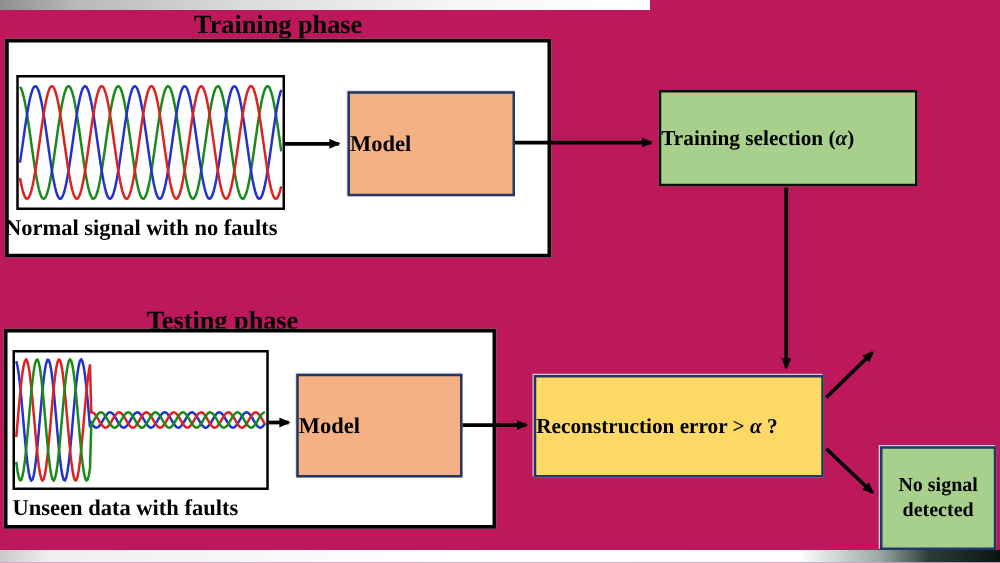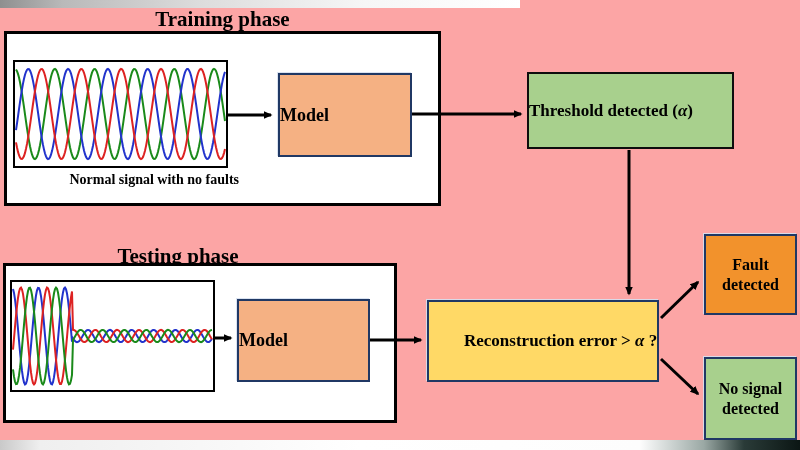--- a/index.html
+++ b/index.html
@@ -1,17 +1,17 @@
 <!DOCTYPE html>
 <html><head>
 <meta charset="utf-8">
 <style>
   html,body{margin:0;padding:0;background:#fff;}
   .stage{
-    position:relative;width:800px;height:450px;background:#fca5a5;
+    position:relative;width:800px;height:450px;background:#be185d;
     font-family:"Liberation Serif","DejaVu Serif",serif;
     overflow:hidden;
   }
   .strip-top{
     position:absolute;left:0;top:0;width:520px;height:8px;
     background:linear-gradient(to right,#8f8f8f 0%,#b9b9b9 12%,#dcdcdc 38%,#f6f6f6 70%,#ffffff 100%);
   }
   .strip-bottom{
     position:absolute;left:0;top:440px;width:800px;height:10px;
     background:linear-gradient(to right,#c9c9c9 0%,#efefef 5%,#ffffff 45%,#fdfdfd 80%,#9aa8a4 88%,#2a3b38 93%,#0b1614 100%);
@@ -20,21 +20,21 @@
     position:absolute;font-weight:700;font-size:21px;color:#000;text-align:center;
   }
   .outer-box{
     position:absolute;border:3px solid #000;background:#fff;box-sizing:border-box;
   }
   .plot-box{
     position:absolute;border:2px solid #000;background:#fff;box-sizing:border-box;
   }
   .plot-box svg{display:block;width:100%;height:100%;}
   .caption{
-    position:absolute;font-weight:700;font-size:14px;color:#000;text-align:right;
+    position:absolute;font-weight:700;font-size:18px;color:#000;text-align:left;
   }
   .node{
     position:absolute;display:flex;align-items:center;justify-content:flex-start;
     box-sizing:border-box;font-weight:700;color:#000;text-align:center;
   }
   .node.navy{border:2.5px solid #203864;box-shadow:-1px -1px 0 0 rgba(214,224,240,.9);}
   .node.black{border:2.5px solid #0d0d0d;}
   .model{font-size:18px;}
   .threshold,.decision{font-size:17px;white-space:nowrap;}
   .outcome{font-size:16px;line-height:1.25;padding:0 4px;}
@@ -59,46 +59,44 @@
         <path d="M1.0,80.4L2.0,85.5L3.0,89.9L4.0,93.2L5.0,95.6L6.0,96.9L7.0,97.0L8.0,96.0L9.0,94.0L10.0,90.9L11.0,86.8L12.0,81.9L13.0,76.2L14.0,69.9L15.0,63.2L16.0,56.2L17.0,49.1L18.0,42.0L19.0,35.3L20.0,28.9L21.0,23.1L22.0,18.0L23.0,13.8L24.0,10.5L25.0,8.2L26.0,7.1L27.0,7.0L28.0,8.1L29.0,10.3L30.0,13.5L31.0,17.6L32.0,22.6L33.0,28.4L34.0,34.7L35.0,41.5L36.0,48.5L37.0,55.6L38.0,62.6L39.0,69.4L40.0,75.7L41.0,81.4L42.0,86.4L43.0,90.6L44.0,93.8L45.0,95.9L46.0,97.0L47.0,96.9L48.0,95.7L49.0,93.5L50.0,90.2L51.0,85.9L52.0,80.8L53.0,75.0L54.0,68.7L55.0,61.9L56.0,54.8L57.0,47.7L58.0,40.7L59.0,34.0L60.0,27.7L61.0,22.1L62.0,17.1L63.0,13.1L64.0,10.0L65.0,7.9L66.0,7.0L67.0,7.2L68.0,8.4L69.0,10.8L70.0,14.2L71.0,18.5L72.0,23.7L73.0,29.5L74.0,36.0L75.0,42.8L76.0,49.8L77.0,56.9L78.0,63.9L79.0,70.6L80.0,76.8L81.0,82.4L82.0,87.3L83.0,91.3L84.0,94.2L85.0,96.2L86.0,97.0L87.0,96.8L88.0,95.4L89.0,92.9L90.0,89.4L91.0,85.0L92.0,79.8L93.0,73.9L94.0,67.4L95.0,60.6L96.0,53.5L97.0,46.4L98.0,39.4L99.0,32.8L100.0,26.6L101.0,21.1L102.0,16.3L103.0,12.4L104.0,9.5L105.0,7.7L106.0,6.9L107.0,7.3L108.0,8.8L109.0,11.4L110.0,14.9L111.0,19.4L112.0,24.7L113.0,30.7L114.0,37.2L115.0,44.1L116.0,51.2L117.0,58.3L118.0,65.2L119.0,71.8L120.0,77.9L121.0,83.4L122.0,88.1L123.0,91.9L124.0,94.7L125.0,96.4L126.0,97.1L127.0,96.6L128.0,95.0L129.0,92.3L130.0,88.7L131.0,84.1L132.0,78.7L133.0,72.7L134.0,66.1L135.0,59.2L136.0,52.2L137.0,45.1L138.0,38.2L139.0,31.6L140.0,25.5L141.0,20.1L142.0,15.5L143.0,11.8L144.0,9.1L145.0,7.5L146.0,6.9L147.0,7.5L148.0,9.2L149.0,12.0L150.0,15.7L151.0,20.4L152.0,25.8L153.0,31.9L154.0,38.5L155.0,45.4L156.0,52.5L157.0,59.6L158.0,66.5L159.0,73.0L160.0,79.0L161.0,84.4L162.0,88.9L163.0,92.5L164.0,95.1L165.0,96.6L166.0,97.1L167.0,96.4L168.0,94.6L169.0,91.7L170.0,87.9L171.0,83.1L172.0,77.6L173.0,71.5L174.0,64.9L175.0,57.9L176.0,50.8L177.0,43.7L178.0,36.9L179.0,30.4L180.0,24.4L181.0,19.2L182.0,14.7L183.0,11.2L184.0,8.7L185.0,7.3L186.0,6.9L187.0,7.7L188.0,9.6L189.0,12.6L190.0,16.5L191.0,21.3L192.0,26.9L193.0,33.1L194.0,39.8L195.0,46.8L196.0,53.9L197.0,60.9L198.0,67.7L199.0,74.2L200.0,80.1L201.0,85.3L202.0,89.6L203.0,93.1L204.0,95.5L205.0,96.8L206.0,97.0L207.0,96.1L208.0,94.1L209.0,91.1L210.0,87.1" fill="none" stroke="#dd2222" stroke-width="2"></path>
       </svg>
   </div>
   <div class="caption" style="left:4px;top:172px;width:235px;">Normal signal with no faults</div>
 
   <div class="node navy model" style="left: 278px; top: 73px; width: 134px; height: 84px; background-color: rgb(245, 177, 131);">
     <span>Model</span>
   </div>
 
   <div class="node black threshold" style="left: 527px; top: 72px; width: 207px; height: 77px; background-color: rgb(168, 208, 141);">
-    <span><span>Threshold detected (</span><span class="alpha">α</span><span>)</span></span>
+    <span><span>Training selection (</span><span class="alpha">α</span><span>)</span></span>
   </div>
 
   <div class="phase-title" style="left:3px;top:244px;width:350px;">Testing phase</div>
 
   <div class="outer-box" style="left:3px;top:263px;width:394px;height:160px;"></div>
 
   <div class="plot-box" style="left:10px;top:280px;width:205px;height:112px;">
     <svg id="wave-testing" preserveAspectRatio="none" viewBox="0 0 201 108">
         <path d="M1.0,6.9L2.0,10.9L3.0,17.3L4.0,25.8L5.0,35.9L6.0,47.0L7.0,58.5L8.0,69.7L9.0,80.0L10.0,88.9L11.0,95.8L12.0,100.4L13.0,102.4L14.0,101.6L15.0,98.2L16.0,92.3L17.0,84.2L18.0,74.5L19.0,63.6L20.0,52.1L21.0,40.8L22.0,30.2L23.0,20.9L24.0,13.5L25.0,8.4L26.0,5.8L27.0,6.0L28.0,8.8L29.0,14.2L30.0,21.8L31.0,31.2L32.0,41.9L33.0,53.3L34.0,64.7L35.0,75.6L36.0,85.2L37.0,93.0L38.0,98.7L39.0,101.8L40.0,102.3L41.0,100.1L42.0,95.2L43.0,88.1L44.0,79.0L45.0,68.5L46.0,57.3L47.0,45.8L48.0,34.8L49.0,24.9L50.0,16.6L51.0,10.4L52.0,6.6L53.0,5.6L54.0,7.2L55.0,11.5L56.0,18.1L57.0,26.8L58.0,37.0L59.0,48.2L60.0,59.7L61.0,56.3L62.0,57.8L63.0,59.0L64.0,59.8L65.0,60.1L66.0,59.9L67.0,59.2L68.0,58.1L69.0,56.7L70.0,55.0L71.0,53.2L72.0,51.6L73.0,50.1L74.0,48.9L75.0,48.1L76.0,47.9L77.0,48.1L78.0,48.8L79.0,50.0L80.0,51.5L81.0,53.1L82.0,54.9L83.0,56.6L84.0,58.0L85.0,59.2L86.0,59.9L87.0,60.1L88.0,59.8L89.0,59.1L90.0,57.9L91.0,56.4L92.0,54.7L93.0,53.0L94.0,51.3L95.0,49.9L96.0,48.8L97.0,48.1L98.0,47.9L99.0,48.2L100.0,49.0L101.0,50.2L102.0,51.7L103.0,53.4L104.0,55.2L105.0,56.8L106.0,58.2L107.0,59.3L108.0,60.0L109.0,60.1L110.0,59.8L111.0,58.9L112.0,57.7L113.0,56.2L114.0,54.5L115.0,52.7L116.0,51.1L117.0,49.7L118.0,48.6L119.0,48.0L120.0,47.9L121.0,48.3L122.0,49.1L123.0,50.4L124.0,51.9L125.0,53.7L126.0,55.4L127.0,57.0L128.0,58.4L129.0,59.4L130.0,60.0L131.0,60.1L132.0,59.7L133.0,58.8L134.0,57.5L135.0,55.9L136.0,54.2L137.0,52.5L138.0,50.8L139.0,49.5L140.0,48.5L141.0,48.0L142.0,47.9L143.0,48.4L144.0,49.3L145.0,50.6L146.0,52.2L147.0,53.9L148.0,55.7L149.0,57.3L150.0,58.6L151.0,59.6L152.0,60.1L153.0,60.1L154.0,59.6L155.0,58.6L156.0,57.3L157.0,55.7L158.0,53.9L159.0,52.2L160.0,50.6L161.0,49.3L162.0,48.4L163.0,47.9L164.0,48.0L165.0,48.5L166.0,49.5L167.0,50.8L168.0,52.5L169.0,54.2L170.0,55.9L171.0,57.5L172.0,58.8L173.0,59.7L174.0,60.1L175.0,60.0L176.0,59.4L177.0,58.4L178.0,57.0L179.0,55.4L180.0,53.7L181.0,51.9L182.0,50.4L183.0,49.1L184.0,48.3L185.0,47.9L186.0,48.0L187.0,48.6L188.0,49.7L189.0,51.1L190.0,52.7L191.0,54.5L192.0,56.2L193.0,57.7L194.0,58.9L195.0,59.8L196.0,60.1L197.0,60.0L198.0,59.3L199.0,58.2L200.0,56.8" fill="none" stroke="#2233cc" stroke-width="2"></path>
         <path d="M1.0,67.7L2.0,56.3L3.0,44.9L4.0,33.9L5.0,24.1L6.0,16.0L7.0,10.0L8.0,6.5L9.0,5.6L10.0,7.5L11.0,11.9L12.0,18.8L13.0,27.6L14.0,37.9L15.0,49.1L16.0,60.6L17.0,71.7L18.0,81.8L19.0,90.4L20.0,96.9L21.0,101.0L22.0,102.4L23.0,101.2L24.0,97.3L25.0,91.0L26.0,82.5L27.0,72.5L28.0,61.5L29.0,50.0L30.0,38.7L31.0,28.3L32.0,19.4L33.0,12.4L34.0,7.7L35.0,5.6L36.0,6.3L37.0,9.6L38.0,15.4L39.0,23.4L40.0,33.1L41.0,44.0L42.0,55.4L43.0,66.8L44.0,77.4L45.0,86.8L46.0,94.2L47.0,99.5L48.0,102.1L49.0,102.1L50.0,99.4L51.0,94.1L52.0,86.5L53.0,77.2L54.0,66.5L55.0,55.1L56.0,43.7L57.0,32.9L58.0,23.2L59.0,15.3L60.0,9.5L61.0,47.9L62.0,48.0L63.0,48.5L64.0,49.4L65.0,50.8L66.0,52.4L67.0,54.1L68.0,55.9L69.0,57.4L70.0,58.7L71.0,59.6L72.0,60.1L73.0,60.0L74.0,59.5L75.0,58.5L76.0,57.1L77.0,55.5L78.0,53.7L79.0,52.0L80.0,50.5L81.0,49.2L82.0,48.3L83.0,47.9L84.0,48.0L85.0,48.6L86.0,49.6L87.0,51.0L88.0,52.6L89.0,54.4L90.0,56.1L91.0,57.7L92.0,58.9L93.0,59.7L94.0,60.1L95.0,60.0L96.0,59.4L97.0,58.3L98.0,56.9L99.0,55.2L100.0,53.5L101.0,51.8L102.0,50.2L103.0,49.0L104.0,48.2L105.0,47.9L106.0,48.1L107.0,48.7L108.0,49.8L109.0,51.2L110.0,52.9L111.0,54.7L112.0,56.4L113.0,57.9L114.0,59.1L115.0,59.8L116.0,60.1L117.0,59.9L118.0,59.2L119.0,58.1L120.0,56.6L121.0,55.0L122.0,53.2L123.0,51.5L124.0,50.0L125.0,48.9L126.0,48.1L127.0,47.9L128.0,48.1L129.0,48.9L130.0,50.0L131.0,51.5L132.0,53.2L133.0,54.9L134.0,56.6L135.0,58.1L136.0,59.2L137.0,59.9L138.0,60.1L139.0,59.8L140.0,59.1L141.0,57.9L142.0,56.4L143.0,54.7L144.0,52.9L145.0,51.3L146.0,49.8L147.0,48.7L148.0,48.1L149.0,47.9L150.0,48.2L151.0,49.0L152.0,50.2L153.0,51.7L154.0,53.4L155.0,55.2L156.0,56.8L157.0,58.3L158.0,59.3L159.0,60.0L160.0,60.1L161.0,59.7L162.0,58.9L163.0,57.7L164.0,56.1L165.0,54.4L166.0,52.7L167.0,51.0L168.0,49.6L169.0,48.6L170.0,48.0L171.0,47.9L172.0,48.3L173.0,49.2L174.0,50.4L175.0,52.0L176.0,53.7L177.0,55.5L178.0,57.1L179.0,58.5L180.0,59.5L181.0,60.0L182.0,60.1L183.0,59.6L184.0,58.8L185.0,57.5L186.0,55.9L187.0,54.2L188.0,52.4L189.0,50.8L190.0,49.5L191.0,48.5L192.0,48.0L193.0,47.9L194.0,48.4L195.0,49.3L196.0,50.6L197.0,52.2L198.0,54.0L199.0,55.7L200.0,57.3" fill="none" stroke="#dd2222" stroke-width="2"></path>
         <path d="M1.0,87.4L2.0,94.7L3.0,99.8L4.0,102.2L5.0,102.0L6.0,99.0L7.0,93.5L8.0,85.9L9.0,76.4L10.0,65.6L11.0,54.2L12.0,42.8L13.0,32.0L14.0,22.5L15.0,14.7L16.0,9.1L17.0,6.1L18.0,5.7L19.0,8.1L20.0,13.0L21.0,20.3L22.0,29.4L23.0,39.9L24.0,51.2L25.0,62.7L26.0,73.6L27.0,83.5L28.0,91.7L29.0,97.8L30.0,101.5L31.0,102.4L32.0,100.7L33.0,96.3L34.0,89.5L35.0,80.8L36.0,70.5L37.0,59.4L38.0,47.9L39.0,36.7L40.0,26.6L41.0,17.9L42.0,11.3L43.0,7.1L44.0,5.6L45.0,6.7L46.0,10.5L47.0,16.8L48.0,25.1L49.0,35.1L50.0,46.1L51.0,57.6L52.0,68.8L53.0,79.3L54.0,88.3L55.0,95.4L56.0,100.1L57.0,102.3L58.0,101.8L59.0,98.6L60.0,92.8L61.0,57.7L62.0,56.2L63.0,54.5L64.0,52.8L65.0,51.1L66.0,49.7L67.0,48.6L68.0,48.0L69.0,47.9L70.0,48.3L71.0,49.1L72.0,50.4L73.0,51.9L74.0,53.6L75.0,55.4L76.0,57.0L77.0,58.4L78.0,59.4L79.0,60.0L80.0,60.1L81.0,59.7L82.0,58.8L83.0,57.5L84.0,56.0L85.0,54.2L86.0,52.5L87.0,50.9L88.0,49.5L89.0,48.5L90.0,48.0L91.0,47.9L92.0,48.4L93.0,49.3L94.0,50.6L95.0,52.2L96.0,53.9L97.0,55.6L98.0,57.2L99.0,58.6L100.0,59.5L101.0,60.1L102.0,60.1L103.0,59.6L104.0,58.6L105.0,57.3L106.0,55.7L107.0,54.0L108.0,52.2L109.0,50.6L110.0,49.3L111.0,48.4L112.0,47.9L113.0,48.0L114.0,48.5L115.0,49.5L116.0,50.8L117.0,52.4L118.0,54.2L119.0,55.9L120.0,57.5L121.0,58.8L122.0,59.7L123.0,60.1L124.0,60.0L125.0,59.5L126.0,58.4L127.0,57.1L128.0,55.4L129.0,53.7L130.0,52.0L131.0,50.4L132.0,49.2L133.0,48.3L134.0,47.9L135.0,48.0L136.0,48.6L137.0,49.6L138.0,51.0L139.0,52.7L140.0,54.4L141.0,56.1L142.0,57.7L143.0,58.9L144.0,59.8L145.0,60.1L146.0,60.0L147.0,59.3L148.0,58.3L149.0,56.8L150.0,55.2L151.0,53.4L152.0,51.7L153.0,50.2L154.0,49.0L155.0,48.2L156.0,47.9L157.0,48.1L158.0,48.7L159.0,49.8L160.0,51.3L161.0,52.9L162.0,54.7L163.0,56.4L164.0,57.9L165.0,59.1L166.0,59.8L167.0,60.1L168.0,59.9L169.0,59.2L170.0,58.1L171.0,56.6L172.0,54.9L173.0,53.2L174.0,51.5L175.0,50.0L176.0,48.9L177.0,48.1L178.0,47.9L179.0,48.1L180.0,48.9L181.0,50.0L182.0,51.5L183.0,53.2L184.0,55.0L185.0,56.6L186.0,58.1L187.0,59.2L188.0,59.9L189.0,60.1L190.0,59.8L191.0,59.0L192.0,57.9L193.0,56.4L194.0,54.7L195.0,52.9L196.0,51.2L197.0,49.8L198.0,48.7L199.0,48.1L200.0,47.9" fill="none" stroke="#1a8a1a" stroke-width="2"></path>
       </svg>
   </div>
+  <div class="caption" style="left:10px;top:396px;width:205px;">Unseen data with faults</div>
 
   <div class="node navy model" style="left: 237px; top: 299px; width: 133px; height: 83px; background-color: rgb(245, 177, 131);">
     <span>Model</span>
   </div>
 
-  <div class="node navy decision" style="left: 427px; top: 300px; width: 232px; height: 82px; background-color: rgb(255, 217, 102); padding-left: 35px;">
+  <div class="node navy decision" style="left: 427px; top: 300px; width: 232px; height: 82px; background-color: rgb(255, 217, 102);">
     <span><span>Reconstruction error &gt; </span><span class="alpha">α</span><span> ?</span></span>
   </div>
 
-  <div class="node navy outcome" style="left: 704px; top: 234px; width: 93px; height: 81px; background-color: rgb(242, 146, 44);">
-    <span>Fault detected</span>
-  </div>
 
   <div class="node navy outcome" style="left: 704px; top: 357px; width: 93px; height: 83px; background-color: rgb(168, 208, 141);">
     <span>No signal detected</span>
   </div>
 
   <svg class="arrows" viewBox="0 0 800 450">
     <defs>
       <marker id="ah" markerWidth="9" markerHeight="8" refX="7.5" refY="4" orient="auto" markerUnits="userSpaceOnUse">
         <path d="M0,0 L9,4 L0,8 z" fill="#000"></path>
       </marker>

